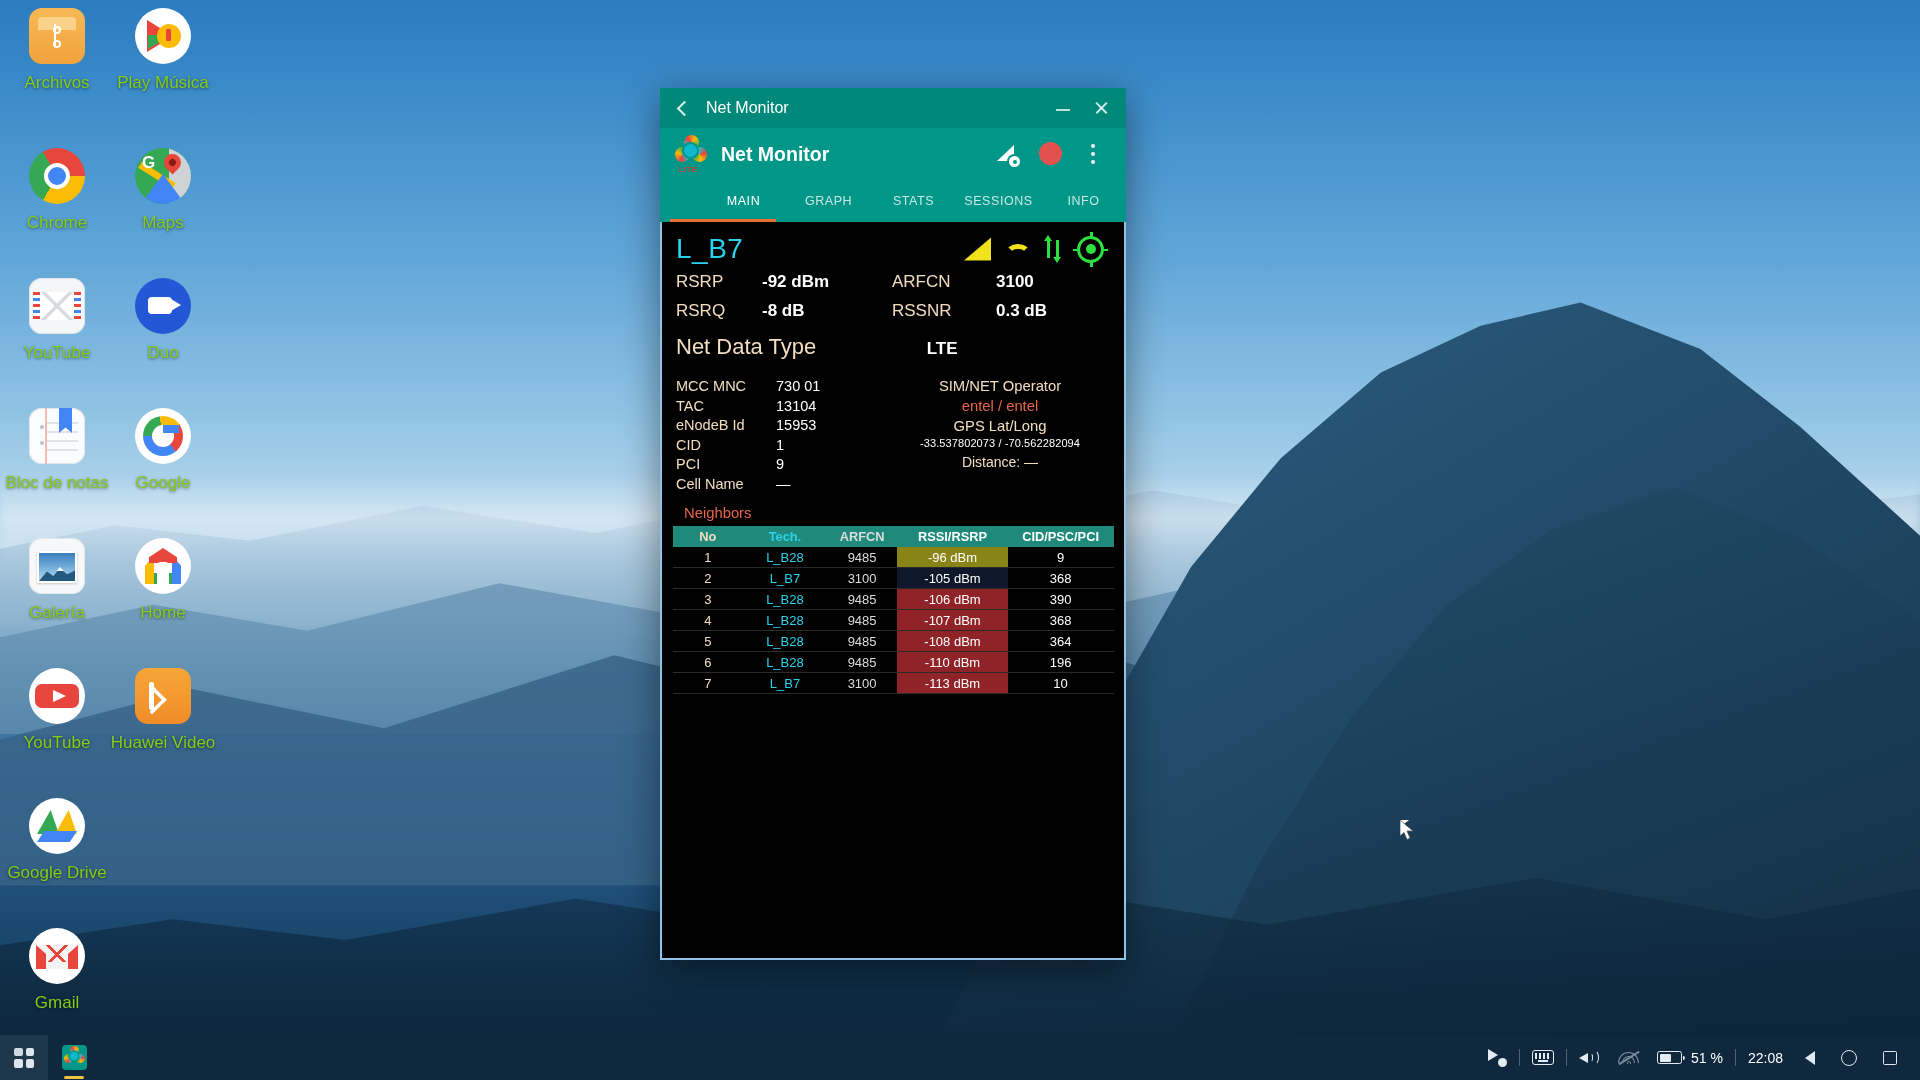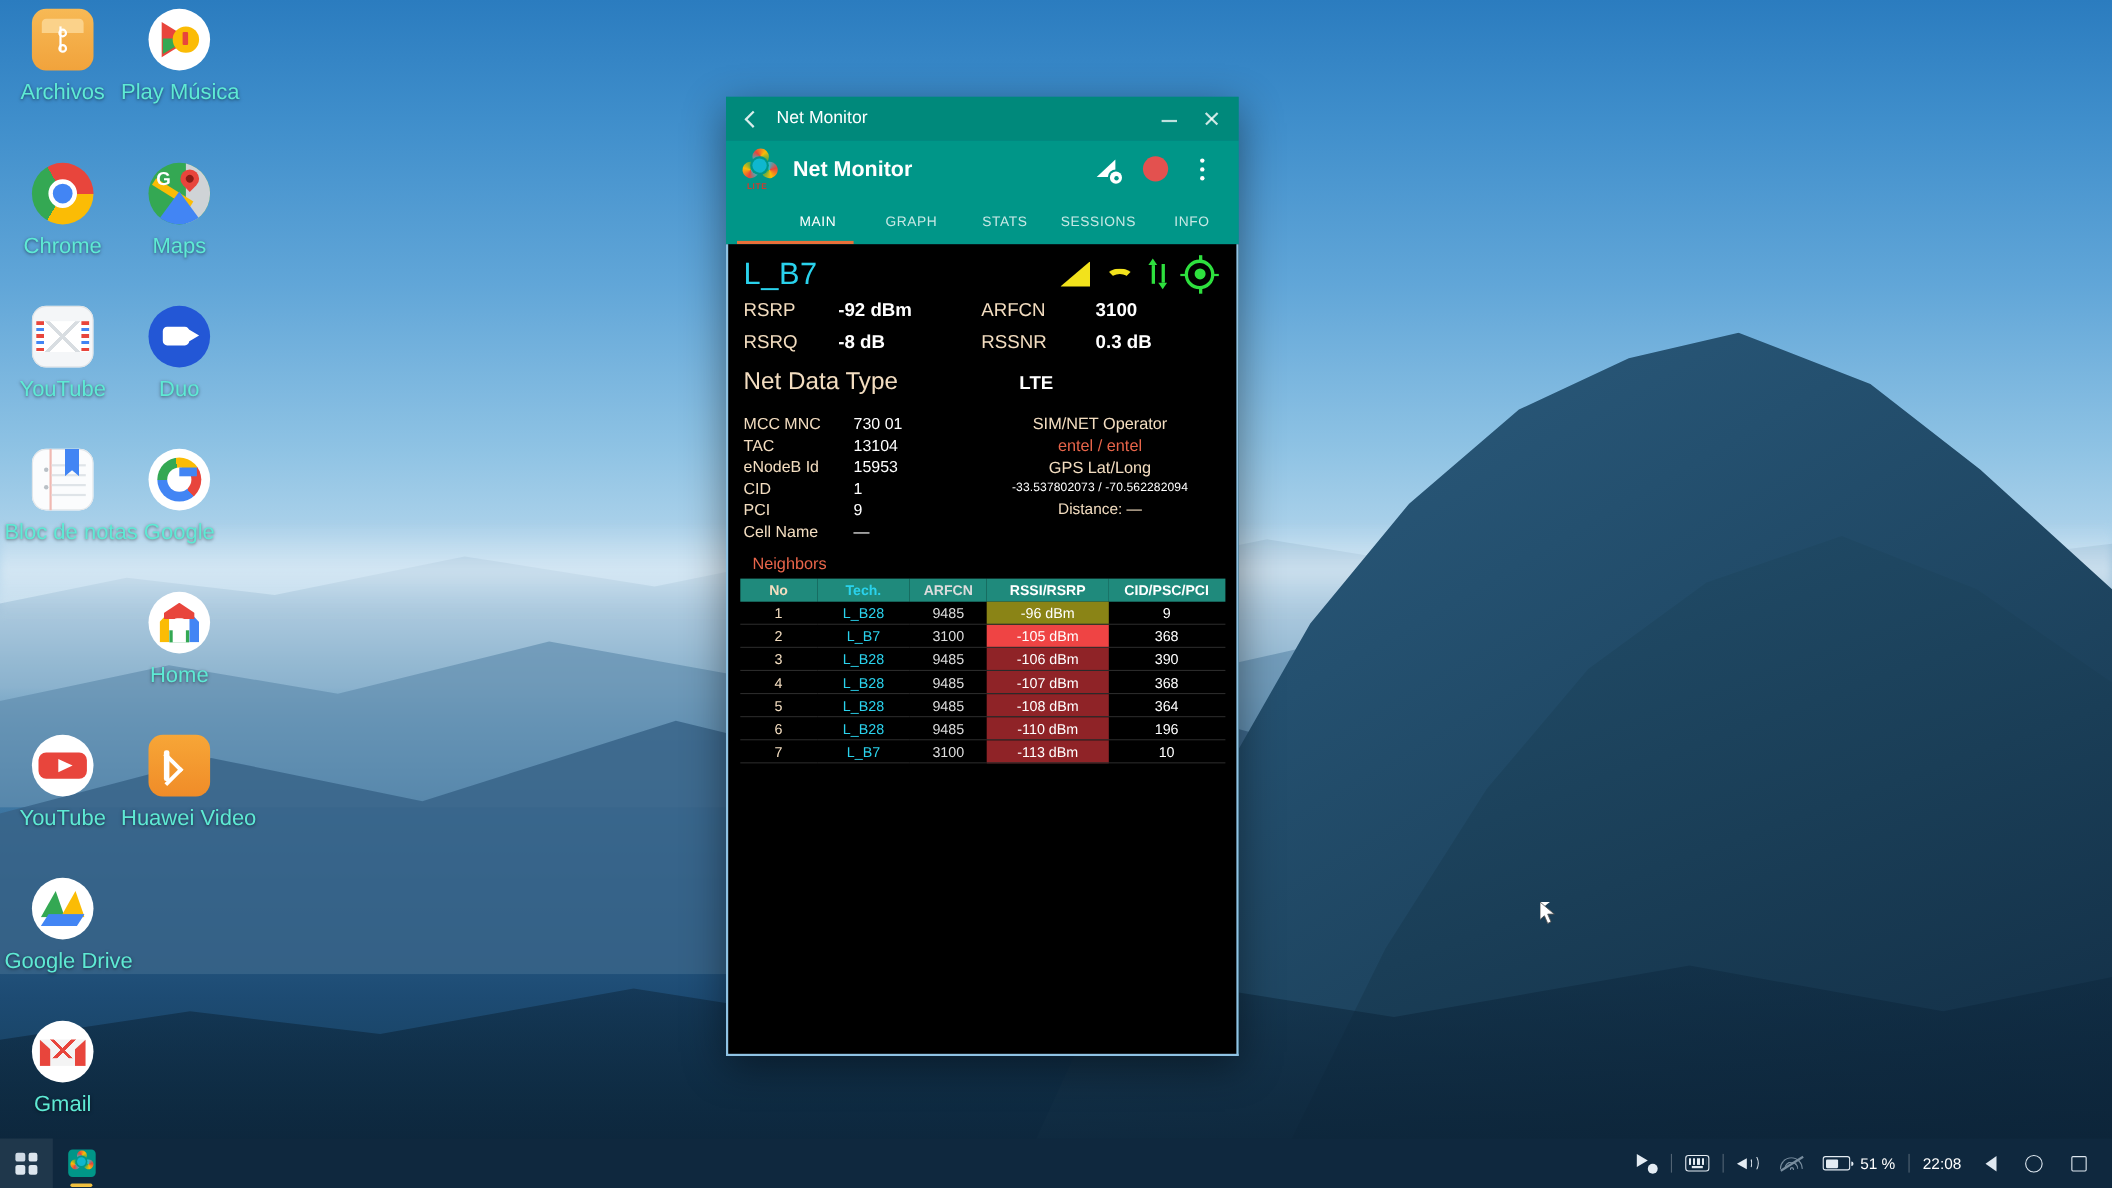--- a/index.html
+++ b/index.html
@@ -77,21 +77,21 @@
     padding:12px 0 0 0;
   }
   .icon-cell {
     position:absolute; width:106px; text-align:center;
     cursor:pointer;
   }
   .icon-art {
     width:56px; height:56px; margin:0 auto 9px auto; position:relative;
   }
   .icon-label {
-    font-size:20px; color:#5eead4; line-height:1.15;
+    font-size:17px; color:#84cc16; line-height:1.15;
     text-shadow:0 1px 3px rgba(0,0,0,.55);
     white-space:nowrap;
   }
 
   
   .art-files { background:linear-gradient(#f7b955,#f1a33c); border-radius:13px; width:100%; height:100%; position:relative; overflow:hidden; }
   .art-files:before { content:""; position:absolute; left:9px; right:9px; top:9px; height:13px;
       background:#fbd28a; border-radius:4px 4px 0 0; }
   .art-files:after { content:""; position:absolute; left:25px; top:16px; width:7px; height:22px;
       border-left:2.5px solid #fff; }
@@ -478,20 +478,32 @@
   <div class="icon-cell" style="left:110px; top:408px;">
     <div class="icon-art">
       <div class="art-goog">
           <span class="gg"></span>
           <span class="gg-bar"></span>
         </div>
     </div>
     <div class="icon-label">Google</div>
   </div>
 
+  <div class="icon-cell" style="left:4px;  top:538px;">
+    <div class="icon-art">
+      <div class="art-gal">
+          <span class="gal-photo">
+            <span class="gal-sky"></span>
+            <span class="gal-mtn"></span>
+            <span class="gal-snow"></span>
+          </span>
+        </div>
+    </div>
+    <div class="icon-label">Galería</div>
+  </div>
 
   <div class="icon-cell" style="left:110px; top:538px;">
     <div class="icon-art">
       <div class="art-home">
           <span class="hm">
         <span class="hm-l"></span>
             <span class="hm-r"></span>
             <span class="hm-t"></span>
         <span class="hm-b"></span>
             <span class="hm-hole"></span>
@@ -672,21 +684,21 @@
             <td class="c-no">1</td>
             <td class="c-tech">L_B28</td>
             <td class="c-arfcn">9485</td>
             <td class="c-rssi" style="background:#8a8416">-96 dBm</td>
             <td class="c-cid">9</td>
           </tr>
           <tr>
             <td class="c-no">2</td>
             <td class="c-tech">L_B7</td>
             <td class="c-arfcn">3100</td>
-            <td class="c-rssi" style="background:#ef4444">-105 dBm</td>
+            <td class="c-rssi" style="background:#0f172a">-105 dBm</td>
             <td class="c-cid">368</td>
           </tr>
           <tr>
             <td class="c-no">3</td>
             <td class="c-tech">L_B28</td>
             <td class="c-arfcn">9485</td>
             <td class="c-rssi" style="background:#8f2327">-106 dBm</td>
             <td class="c-cid">390</td>
           </tr>
           <tr>

